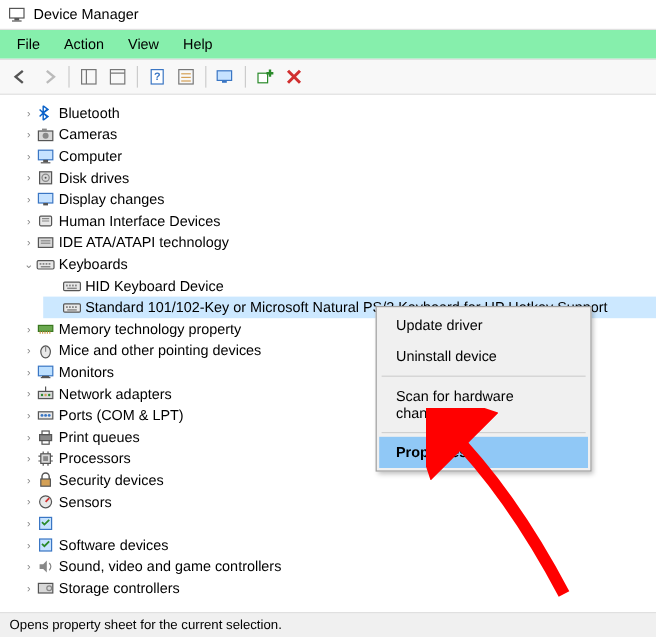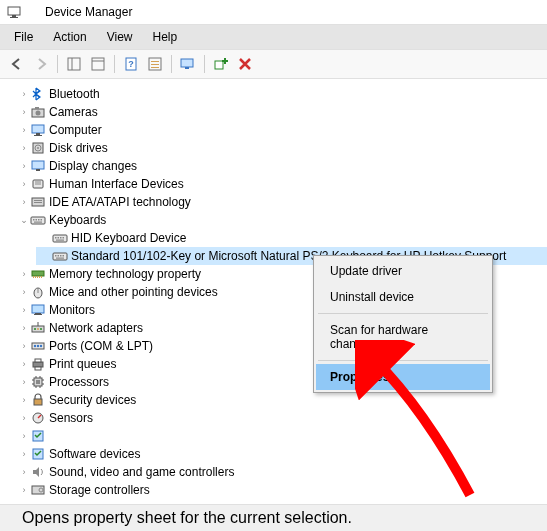--- a/index.html
+++ b/index.html
@@ -12,31 +12,30 @@
   height: 531px;
   overflow: hidden;
   position: relative;
 }
 .titlebar {
   display: flex;
   align-items: center;
   padding: 4px 6px;
   background: #fff;
   border-bottom: 1px solid #e0e0e0;
-  gap: 17px;
 }
 .titlebar-icon {
   width: 16px; height: 16px;
   margin-right: 6px;
   display: flex; align-items: center; justify-content: center;
 }
 .menubar {
   display: flex;
   padding: 2px 4px;
-  background: #e5e5e5;
+  background: #86efac;
 }
 .menu-item {
   padding: 3px 10px;
   cursor: default;
 }
 .toolbar {
   display: flex;
   align-items: center;
   padding: 3px 6px;
   border-top: 1px solid #e0e0e0;
@@ -102,24 +101,24 @@
 }
 .ctx-highlight { background: #90c8f6; }
 .ctx-sep {
   height: 1px;
   background: #d0d0d0;
   margin: 3px 2px;
 }
 .statusbar {
   position: absolute;
   bottom: 0; left: 0; right: 0;
-  padding: 4px 22px;
+  padding: 4px 8px;
   border-top: 1px solid #e0e0e0;
   background: #f0f0f0;
-  font-size: 16px;
+  font-size: 11px;
 }
 .arrow {
   position: absolute;
   left: 355px;
   top: 340px;
   pointer-events: none;
 }
 </style>
 </head>
 <body>

